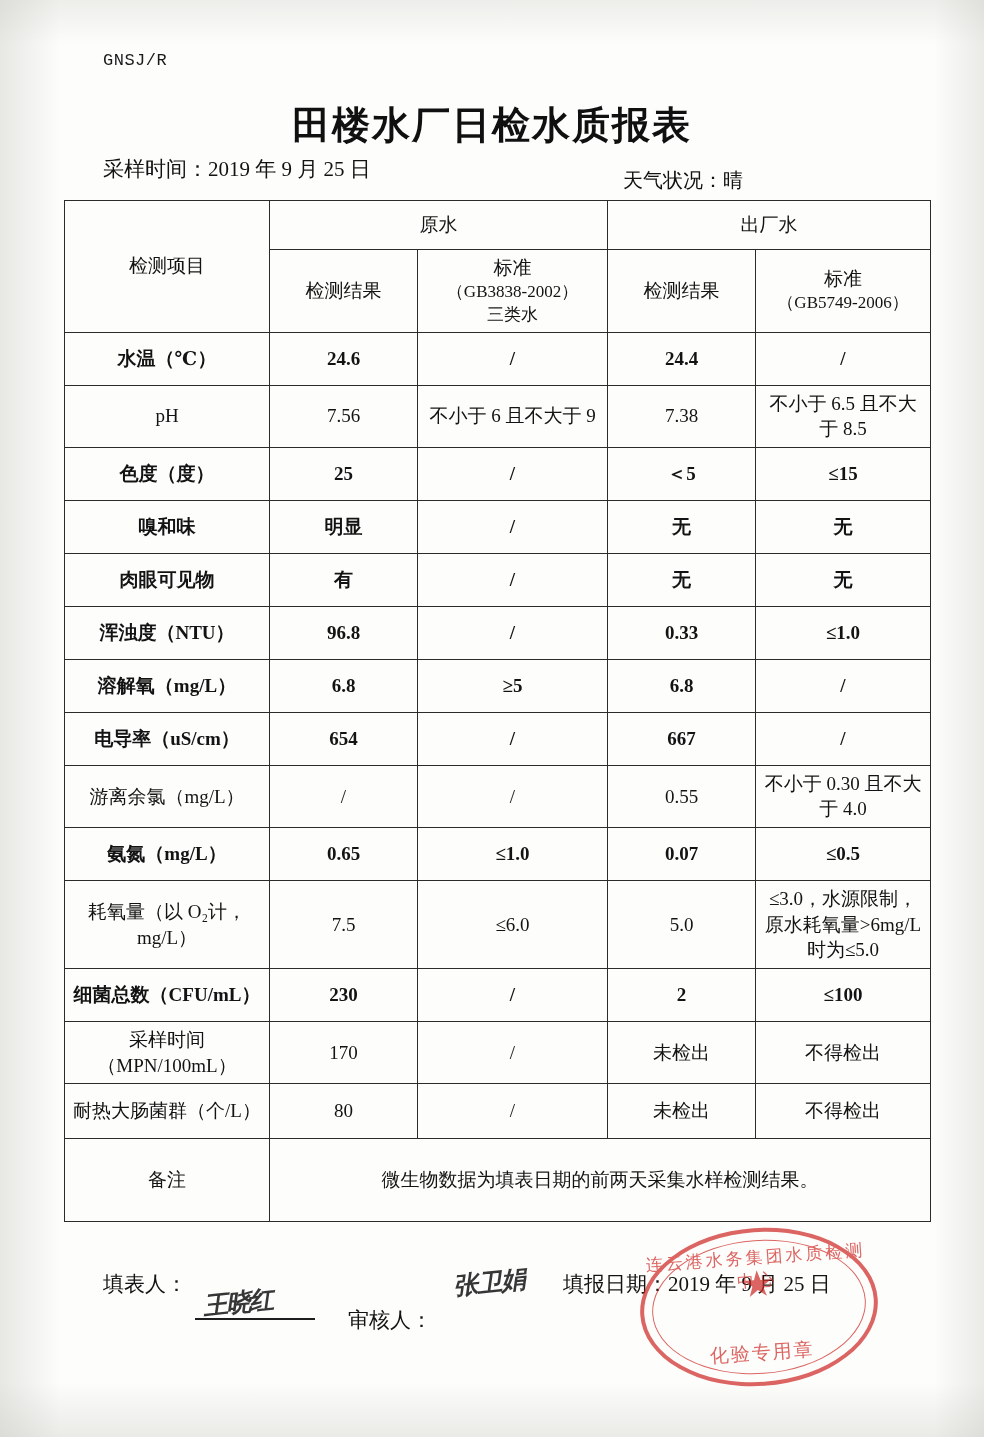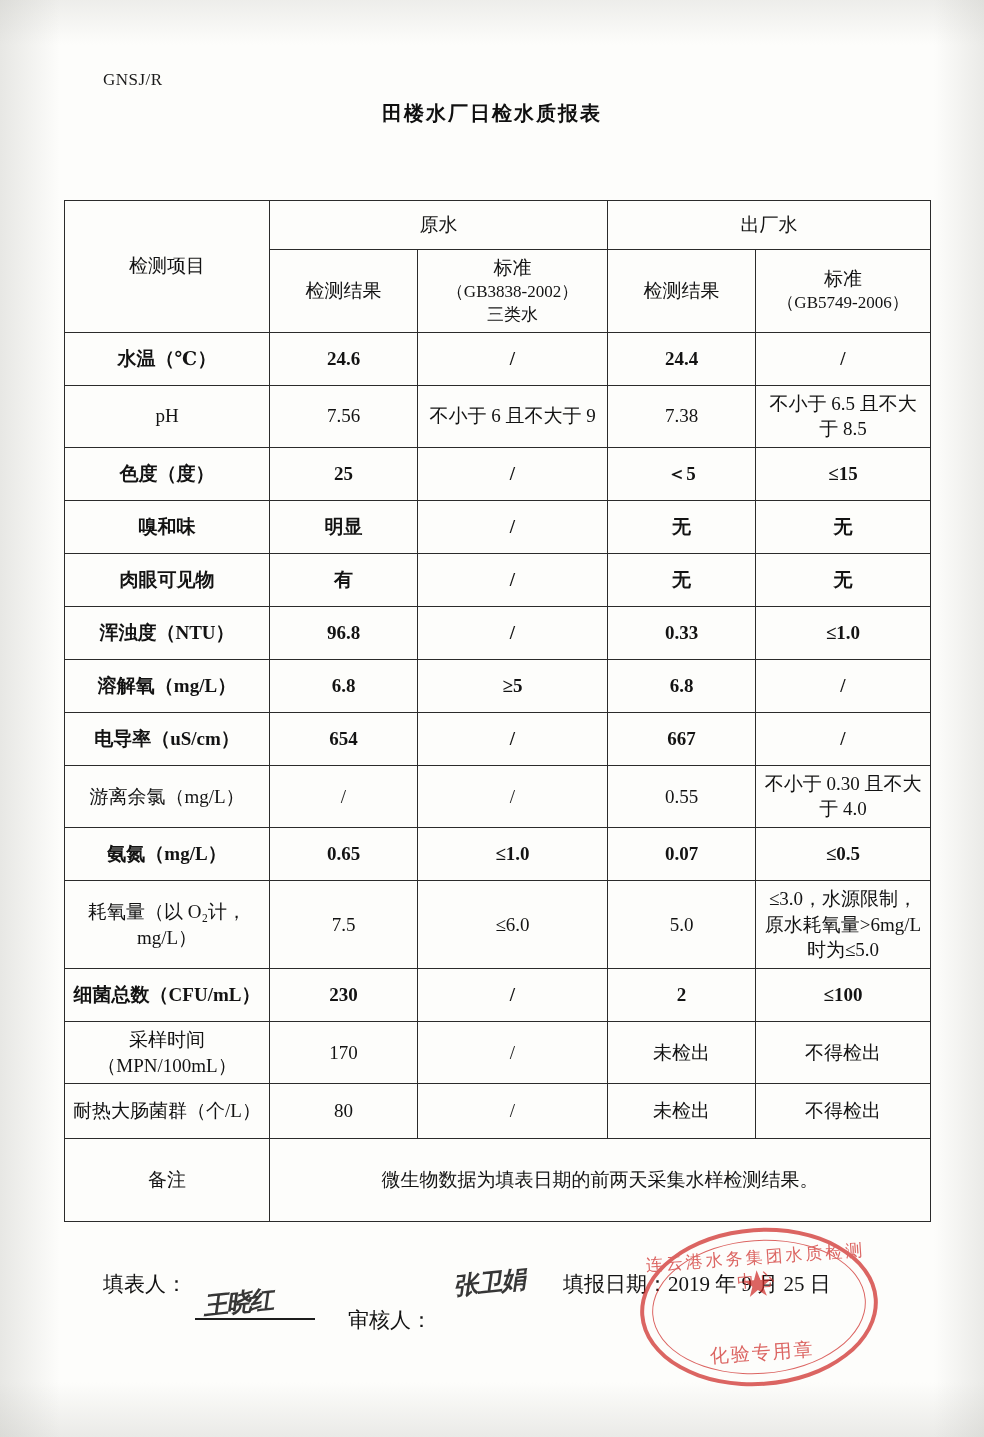--- a/index.html
+++ b/index.html
@@ -27,33 +27,33 @@
     pointer-events: none;
     background:
       linear-gradient(to right, rgba(190,190,185,0.35) 0px, rgba(255,255,255,0) 60px),
       linear-gradient(to left, rgba(190,190,185,0.30) 0px, rgba(255,255,255,0) 50px),
       linear-gradient(to bottom, rgba(190,190,185,0.25) 0px, rgba(255,255,255,0) 45px),
       linear-gradient(to top, rgba(190,190,185,0.30) 0px, rgba(255,255,255,0) 55px);
   }
   .doc-code {
     position: absolute;
     left: 103px;
-    top: 70px;
+    top: 51px;
     font-size: 17px;
     letter-spacing: 0.5px;
     color: #1a1a1a;
-    font-family: Liberation Serif, serif;
+    font-family: Liberation Mono, monospace;
   }
   .title {
     position: absolute;
     left: 0;
     right: 0;
     top: 100px;
     text-align: center;
-    font-size: 20px;
+    font-size: 38px;
     font-weight: bold;
     letter-spacing: 2px;
     color: #101010;
   }
   .meta-row {
     position: absolute;
     left: 103px;
     right: 60px;
     top: 155px;
     height: 30px;
@@ -203,20 +203,24 @@
 </style>
 </head>
 <body>
 
 <div class="page">
 
   <div class="doc-code">GNSJ/R</div>
 
   <div class="title">田楼水厂日检水质报表</div>
 
+  <div class="meta-row">
+    <span class="meta-sample">采样时间：2019 年 9 月 25 日</span>
+    <span class="meta-weather">天气状况：晴</span>
+  </div>
 
   <table class="report">
     <colgroup>
       <col class="col-item">
         <col class="col-raw-res">
         <col class="col-raw-std">
         <col class="col-out-res">
         <col class="col-out-std">
     </colgroup>
     <tbody>

